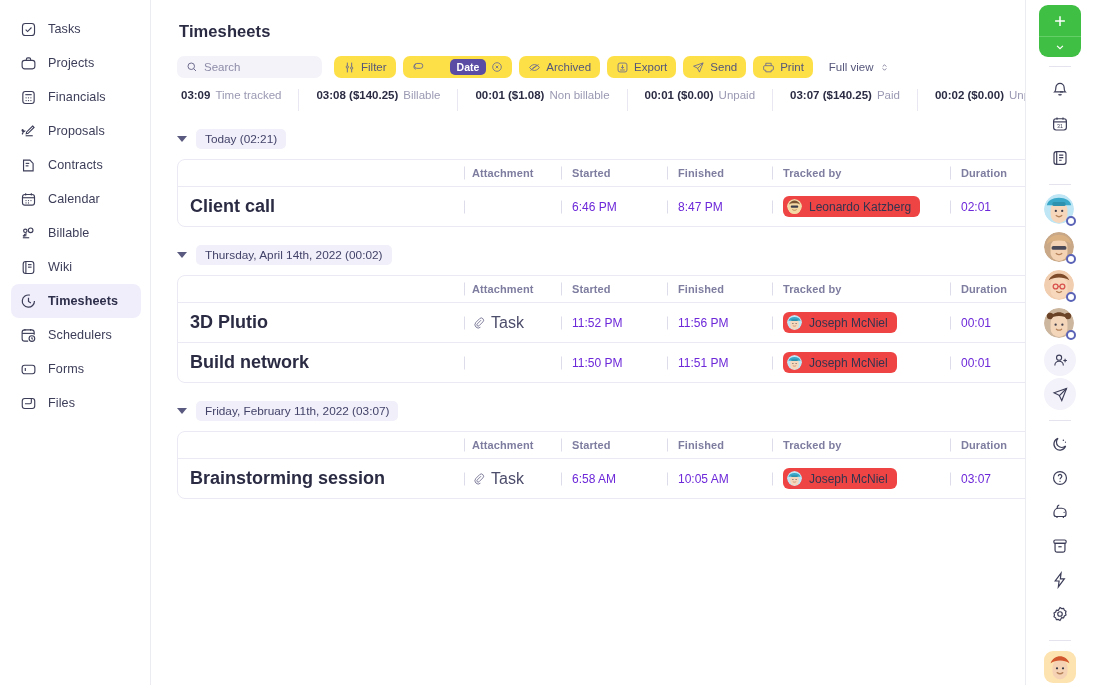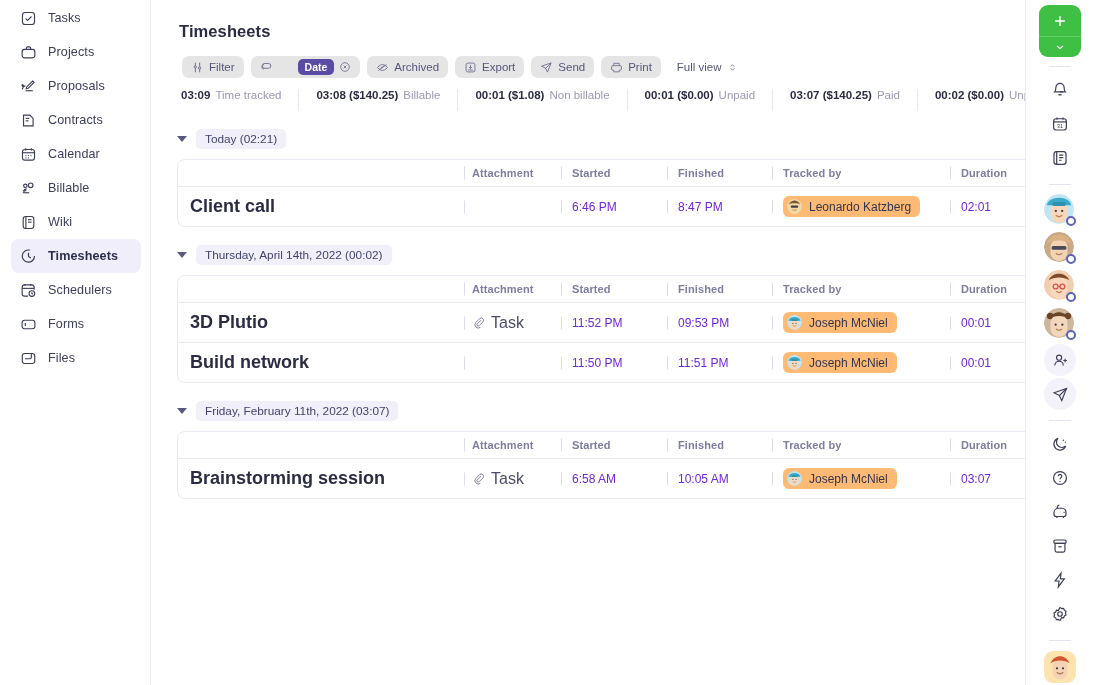--- a/index.html
+++ b/index.html
@@ -10,21 +10,21 @@
     color: #2e2f45;
     overflow: hidden;
   }
   #app { position: relative; width: 1094px; height: 685px; display: flex; }
 
   
   .left-rail {
     width: 151px; height: 685px; flex: 0 0 151px;
     border-right: 1px solid #ebebf2;
     background: #ffffff;
-    padding-top: 1px;
+    padding-top: 12px;
   }
   .nav-item {
     display: flex; align-items: center; gap: 11px;
     height: 34px; margin: 0 9px 0 11px;
     padding: 0 8px; border-radius: 8px;
     cursor: pointer;
   }
   .nav-item .nav-ico {
     width: 18px; height: 18px; flex: 0 0 18px;
     display: flex; align-items: center; justify-content: center;
@@ -50,21 +50,21 @@
     display: flex; align-items: center; gap: 7px;
     margin: 15px 0 0 26px; height: 22px;
   }
   .search-box {
     width: 145px; height: 22px; border-radius: 7px;
     background: #f4f3fa; display: flex; align-items: center;
     gap: 6px; padding: 0 9px;
   }
   .search-box .ph { font-size: 11.5px; color: #8d8ca8; }
   .tb-btn {
-    height: 22px; border-radius: 7px; background: #e5e5e5;
+    height: 22px; border-radius: 7px; background: #fde047;
     display: flex; align-items: center; gap: 5px;
     padding: 0 9px; font-size: 11.5px; color: #55567a; cursor: pointer;
     white-space: nowrap;
   }
   .tb-btn.gap-l { margin-left: 5px; }
   .chip-date {
     background: #5a4ba4; color: #fff; font-size: 10.5px; font-weight: bold;
     border-radius: 5px; padding: 2px 7px; line-height: 1.15; margin-left: 20px;
   }
   .ico { display: inline-flex; align-items: center; justify-content: center; color: #6d6c8e; }
@@ -119,21 +119,21 @@
   .c-sta  { flex: 0 0 106px; }
   .c-fin  { flex: 0 0 105px; }
   .c-trk  { flex: 0 0 178px; }
   .c-dur  { flex: 1 1 auto; }
   .th { font-size: 11px; color: #7e7da0; font-weight: bold; letter-spacing:.1px; }
   .td-name { font-size: 18px; font-weight: bold; color: #2b2c44; }
   .td { font-size: 12px; color: #6d28d9; }
   .att-cell { display: flex; align-items: center; gap: 6px; font-size: 16px; color: #4c4c6b; }
   .person {
     display: inline-flex; align-items: center; gap: 7px;
-    background: #fdba74; border-radius: 6px; padding: 3px 9px 3px 4px;
+    background: #ef4444; border-radius: 6px; padding: 3px 9px 3px 4px;
     font-size: 12px; color: #33344f;
   }
   .avatar {
     width: 15px; height: 15px; border-radius: 50%; flex: 0 0 15px;
     display:block; overflow:hidden;
   }
 
   
   .right-rail {
     width: 69px; flex: 0 0 69px; height: 685px;
@@ -189,20 +189,35 @@
           <svg width="17" height="17" viewBox="0 0 24 24" fill="none" stroke="currentColor" stroke-width="1.6">
             <rect x="3" y="7.5" width="18" height="12" rx="3.5"></rect>
             <path d="M9 7.5V6a2 2 0 012-2h2a2 2 0 012 2v1.5"></path>
           </svg>
         </span>
       <span class="nav-label">Projects</span>
     </div>
     <div class="nav-item">
       <span class="nav-ico">
           <svg width="17" height="17" viewBox="0 0 24 24" fill="none" stroke="currentColor" stroke-width="1.6">
+            <rect x="4" y="3.5" width="16" height="17" rx="3.5"></rect>
+            <path d="M7.5 8h9"></path>
+            <circle cx="8.6" cy="12.5" r=".9" fill="currentColor" stroke="none"></circle>
+            <circle cx="12" cy="12.5" r=".9" fill="currentColor" stroke="none"></circle>
+            <circle cx="15.4" cy="12.5" r=".9" fill="currentColor" stroke="none"></circle>
+            <circle cx="8.6" cy="16.3" r=".9" fill="currentColor" stroke="none"></circle>
+            <circle cx="12" cy="16.3" r=".9" fill="currentColor" stroke="none"></circle>
+            <circle cx="15.4" cy="16.3" r=".9" fill="currentColor" stroke="none"></circle>
+          </svg>
+        </span>
+      <span class="nav-label">Financials</span>
+    </div>
+    <div class="nav-item">
+      <span class="nav-ico">
+          <svg width="17" height="17" viewBox="0 0 24 24" fill="none" stroke="currentColor" stroke-width="1.6">
             <path d="M3 16c1.6-2.6 2.4-5 1.3-6.2C3.4 8.8 2.4 10 3.2 11.3c.9 1.4 3.1 1.2 4.2-.6"></path>
             <path d="M17.8 4.2l2 2-8.4 8.4-2.6.6.6-2.6z"></path>
             <path d="M8 18h10"></path>
           </svg>
         </span>
       <span class="nav-label">Proposals</span>
     </div>
     <div class="nav-item">
       <span class="nav-ico">
           <svg width="17" height="17" viewBox="0 0 24 24" fill="none" stroke="currentColor" stroke-width="1.6">
@@ -290,20 +305,29 @@
         </span>
       <span class="nav-label">Files</span>
     </div>
   </nav>
 
   <main class="center">
 
     <h1 class="page-title">Timesheets</h1>
 
     <div class="toolbar">
+      <div class="search-box">
+        <span class="ico">
+            <svg width="12" height="12" viewBox="0 0 24 24" fill="none" stroke="currentColor" stroke-width="2">
+              <circle cx="10.5" cy="10.5" r="6.5"></circle>
+              <path d="M15.4 15.4L20 20"></path>
+            </svg>
+          </span>
+        <span class="ph">Search</span>
+      </div>
 
       <div class="tb-btn gap-l">
         <span class="ico">
             <svg width="13" height="13" viewBox="0 0 24 24" fill="none" stroke="currentColor" stroke-width="1.8">
               <path d="M8 3v6M8 13v8M16 3v8M16 15v6"></path>
               <circle cx="8" cy="11" r="2.1"></circle>
               <circle cx="16" cy="13" r="2.1"></circle>
             </svg>
           </span>
         <span>Filter</span>
@@ -502,21 +526,21 @@
                       <path d="M16.8 7.6l-7.1 7.1a2.3 2.3 0 103.3 3.3l7.1-7.1a4.2 4.2 0 10-6-6l-7.2 7.2a6.1 6.1 0 008.6 8.6"></path>
                     </svg>
                   </span>
                 <span>Task</span>
               </span>
             </div>
             <div class="cell c-sta sep">
                 <span class="td">11:52 PM</span>
               </div>
             <div class="cell c-fin sep">
-                <span class="td">09:53 PM</span>
+                <span class="td">11:56 PM</span>
               </div>
             <div class="cell c-trk sep">
               <span class="person">
                 <span class="avatar"><svg viewBox="0 0 32 32" width="15" height="15">
                       <circle cx="16" cy="16" r="16" fill="#bfe6f5"></circle>
                       <path d="M7 17a9 9 0 0118 0v5a9 9 0 01-18 0z" fill="#f6d7bb"></path>
                       <path d="M3 12h26c-1-5-6-8-13-8S4 7 3 12z" fill="#3aa9c9"></path>
                       <rect x="9" y="9" width="14" height="4" rx="1.6" fill="#2e91ad"></rect>
                       <circle cx="12.6" cy="18" r="1.1" fill="#3c3c4a"></circle>
                       <circle cx="19.4" cy="18" r="1.1" fill="#3c3c4a"></circle>

